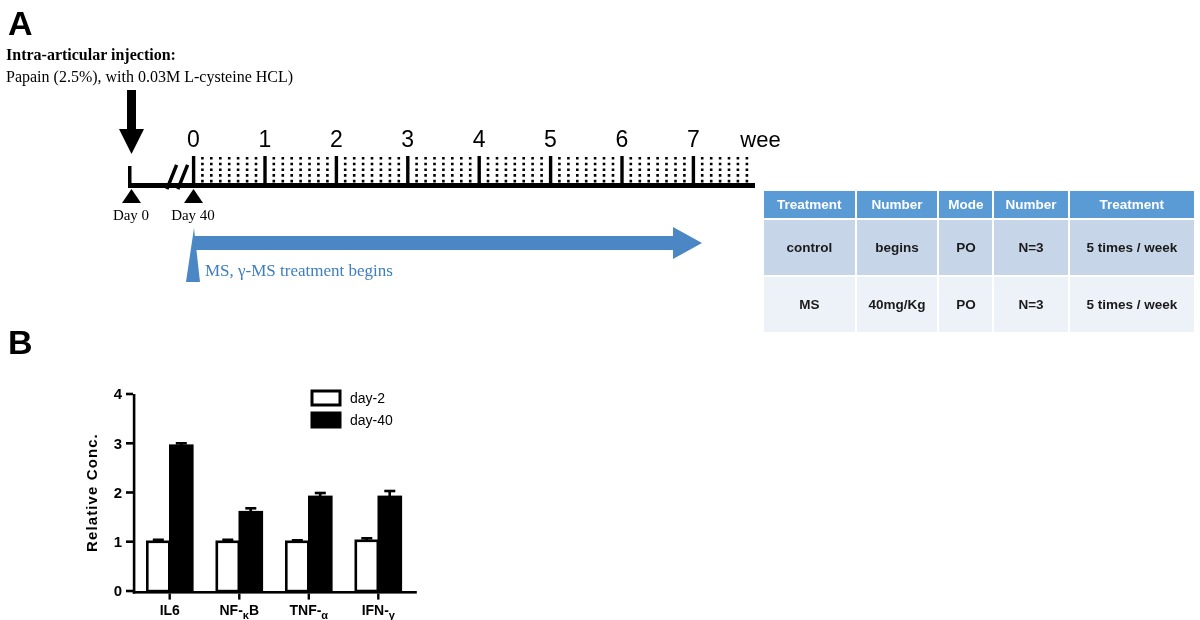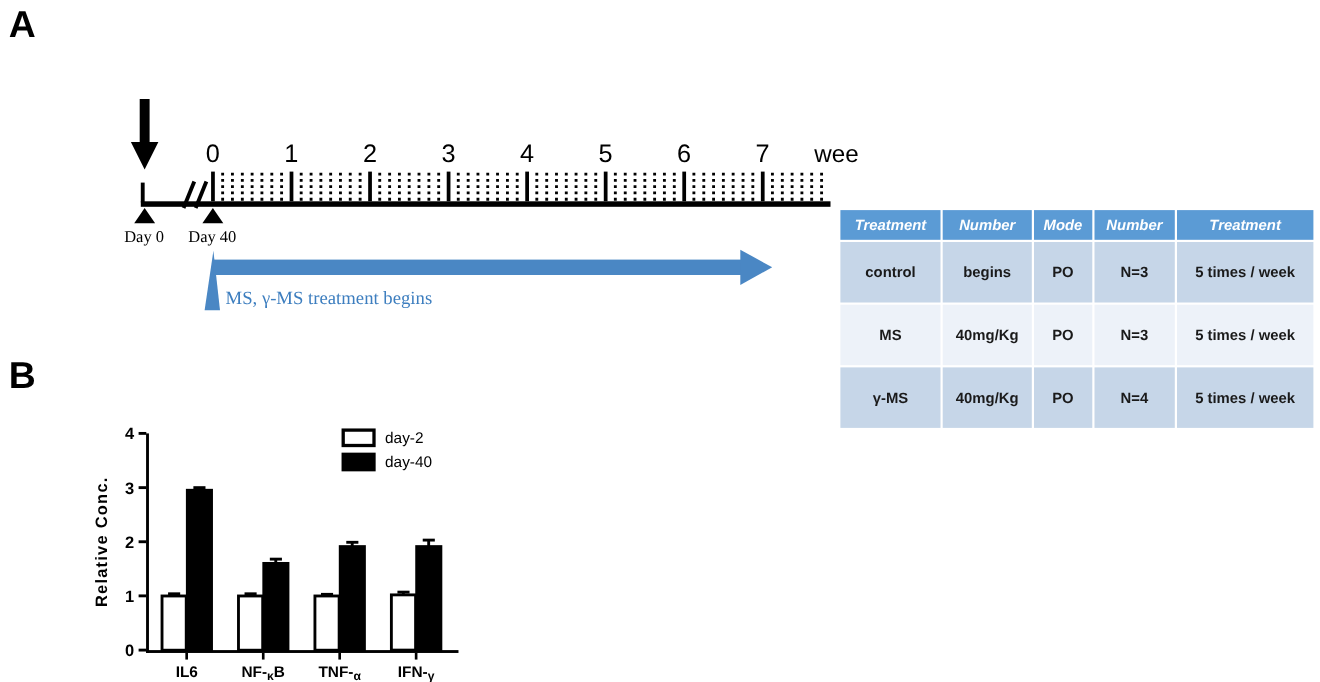--- a/index.html
+++ b/index.html
@@ -74,21 +74,20 @@
     background: #ffffff;
   }
   #treatment-table th {
     background: #5b9bd5;
     color: #ffffff;
     font-weight: bold;
     padding: 6px 3px;
     text-align: center;
     white-space: nowrap;
     font-size: 13.5px;
-    font-style: italic;
   }
   #treatment-table td {
     color: #1a1a1a;
     font-weight: bold;
     padding: 20px 3px;
     text-align: center;
     white-space: nowrap;
   }
   #treatment-table tr.row-shade td { background: #c6d6e8; }
   #treatment-table tr.row-light td { background: #edf2f9; margin-left: 44px; }
@@ -125,20 +124,24 @@
   }
 </style>
 </head>
 <body>
 
 <div class="fig">
 
   <div class="panel-letter" id="panel-a-letter">A</div>
   <div class="panel-letter" id="panel-b-letter">B</div>
 
+  <div class="inj-block">
+    <div class="inj-title">Intra-articular injection:</div>
+    <div class="inj-sub">Papain (2.5%), with 0.03M L-cysteine HCL)</div>
+  </div>
 
   <svg id="timeline-svg" width="780" height="210" viewBox="0 0 780 210">
 
     <g>
       <rect x="127" y="0" width="9" height="42" fill="#000"></rect>
       <polygon points="119,39 144,39 131.5,64 " fill="#000"></polygon>
     </g>
 
     <rect x="128" y="93" width="627" height="5" fill="#000"></rect>
 
@@ -263,27 +266,20 @@
         <td>N=3</td>
         <td>5 times / week</td>
       </tr>
       <tr class="row-light">
         <td>MS</td>
         <td>40mg/Kg</td>
         <td>PO</td>
         <td>N=3</td>
         <td>5 times / week</td>
       </tr>
-      <tr class="row-shade">
-        <td>γ-MS</td>
-        <td>40mg/Kg</td>
-        <td>PO</td>
-        <td>N=4</td>
-        <td>5 times / week</td>
-      </tr>
     </tbody>
   </table>
 
   <svg id="barchart-svg" width="360" height="240" viewBox="0 0 360 240">
     <g id="chart-root">
         <rect x="52.8" y="14" width="2.6" height="199.6" fill="#000"></rect>
         <rect x="52.8" y="211" width="284" height="2.6" fill="#000"></rect>
         <rect x="46" y="209.7" width="7" height="2.6" fill="#000"></rect>
         <text x="42" y="216.4" class="ax-tick-label">0</text>
         <rect x="46" y="160.4" width="7" height="2.6" fill="#000"></rect>

